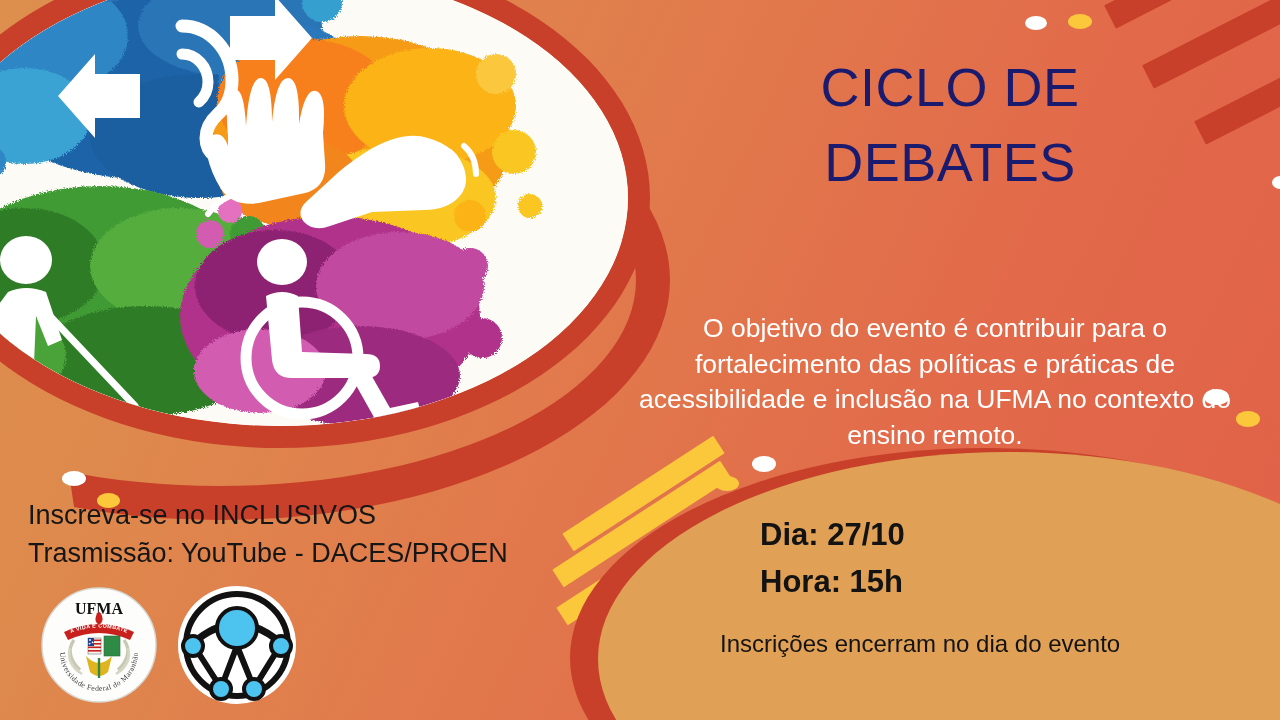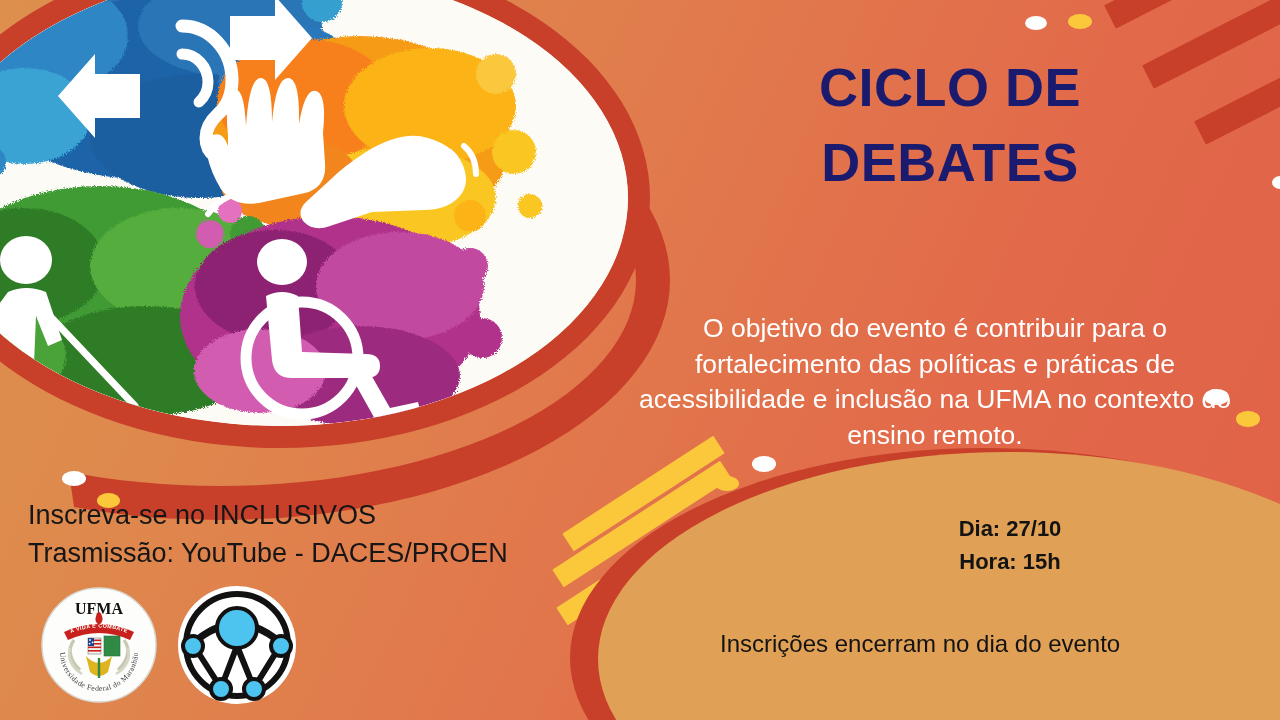--- a/index.html
+++ b/index.html
@@ -118,21 +118,21 @@
 
   
   #title {
     position: absolute;
     left: 650px;
     top: 50px;
     width: 600px;
     text-align: center;
     color: #1a1a6e;
     font-family: "Liberation Sans", sans-serif;
-    font-weight: bold;
+    font-weight: normal;
     font-size: 54px;
     line-height: 1.38;
     letter-spacing: 0.5px;
   }
 
   #subtitle {
     position: absolute;
     left: 630px;
     top: 283px;
     width: 610px;
@@ -153,25 +153,24 @@
     font-size: 27px;
     line-height: 1.42;
     white-space: nowrap;
   }
 
   #event-when {
     position: absolute;
     left: 760px;
     top: 512px;
     width: 500px;
-    text-align: center;
     color: #131313;
     font-family: "Liberation Sans", sans-serif;
     font-weight: bold;
-    font-size: 22px;
+    font-size: 31px;
     line-height: 1.5;
   }
 
   #event-note {
     position: absolute;
     left: 720px;
     top: 628px;
     width: 545px;
     text-align: left;
     color: #131313;

